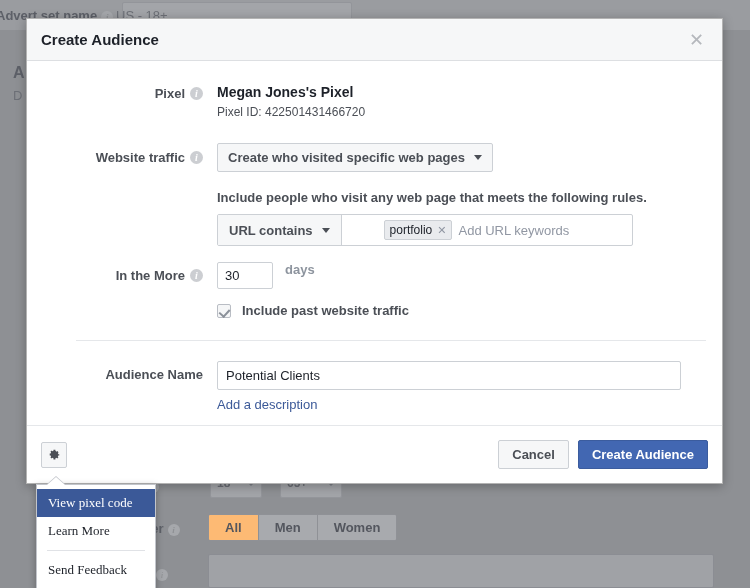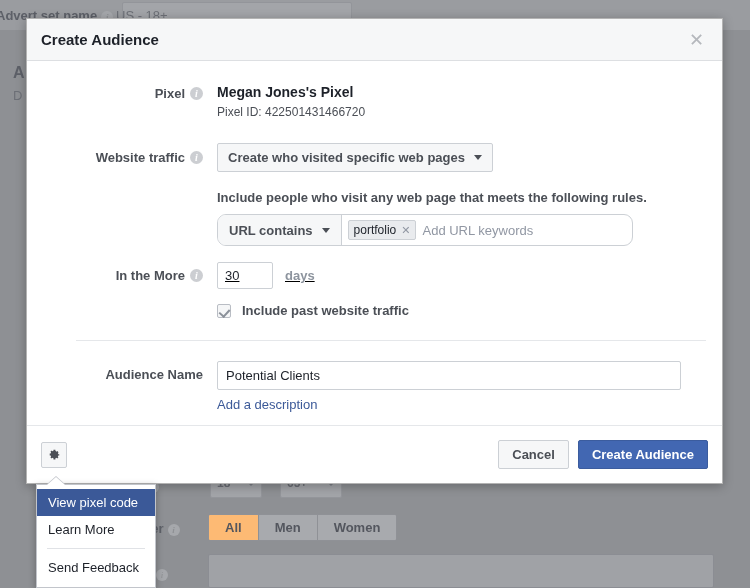--- a/index.html
+++ b/index.html
@@ -194,25 +194,26 @@
   .rules-text {
     font-size: 13px;
     font-weight: bold;
     color: #4b4f56;
     margin-bottom: 9px;
   }
 
   .url-bar {
     display: flex;
     border: 1px solid #ccd0d5;
-    border-radius: 9px;
+    border-radius: 2px;
     width: 416px;
     background: #fff;
     align-items: stretch;
     overflow: hidden;
+    gap: 36px;
   }
   .url-type {
     display: flex;
     align-items: center;
     background: #f6f7f8;
     border-right: 1px solid #ccd0d5;
     padding: 7px 11px;
     font-size: 13px;
     font-weight: bold;
     color: #4b4f56;
@@ -388,20 +389,21 @@
     border-right: 10px solid transparent;
     border-bottom: 9px solid #c2c5cb;
     z-index: -1;
   }
   .menu-item {
     padding: 6px 11px;
     font-size: 13px;
     color: #1d2129;
     cursor: pointer;
     white-space: nowrap;
+    font-family: Liberation Serif, serif;
   }
   .menu-item.selected {
     background: #3b5998;
     color: #ffffff;
   }
   .menu-sep {
     border-top: 1px solid #e0e2e6;
     margin: 5px 10px;
   }
 </style>
@@ -498,21 +500,21 @@
           </div>
         </div>
       </div>
     </div>
 
     <div class="row">
       <div class="lbl" style="padding-top:6px;">
         <span>In the More</span><span class="info">i</span>
       </div>
       <div class="ctrl">
-        <div style="display:flex; align-items:center;text-decoration:underline;">
+        <div style="display:flex; ">
           <input class="days-input" type="text" value="30" style="">
           <span class="days-word">days</span>
         </div>
         <div class="check-row">
           <span class="checkbox"></span>
           <span class="check-label">Include past website traffic</span>
         </div>
       </div>
     </div>
 

